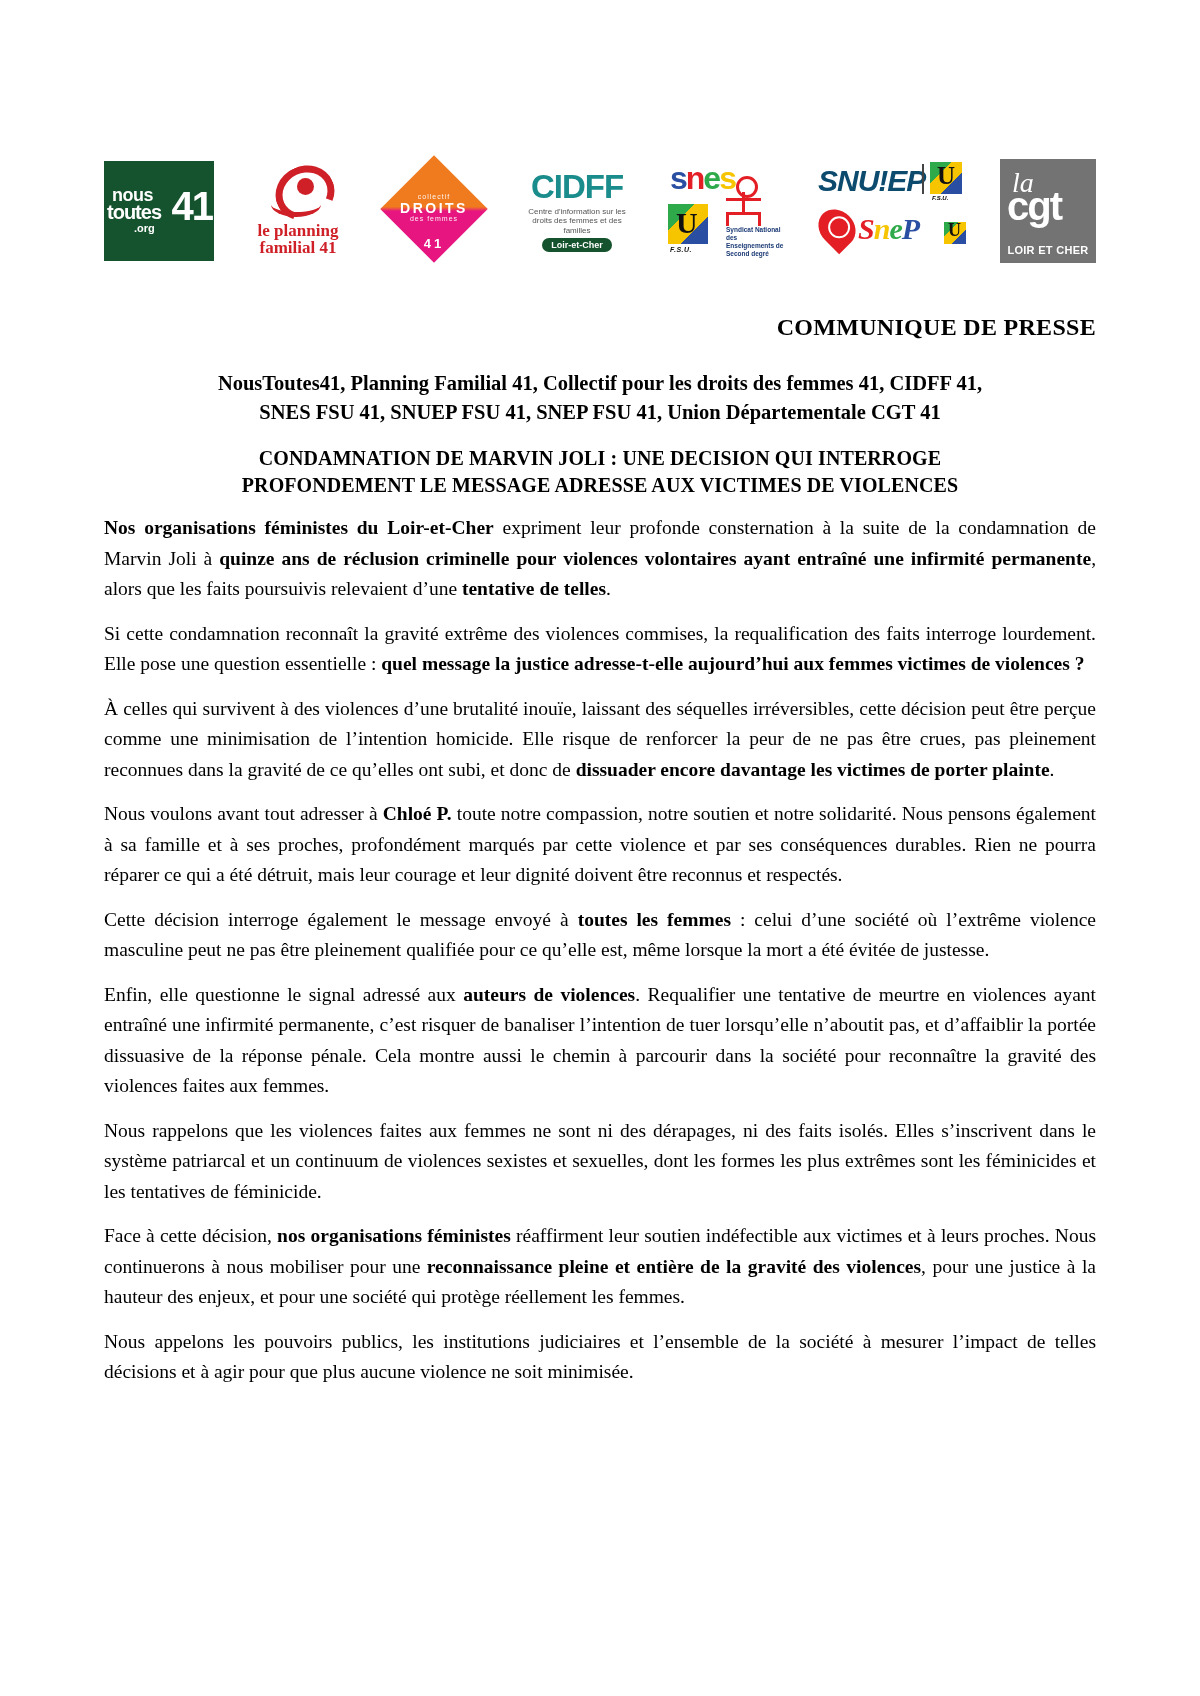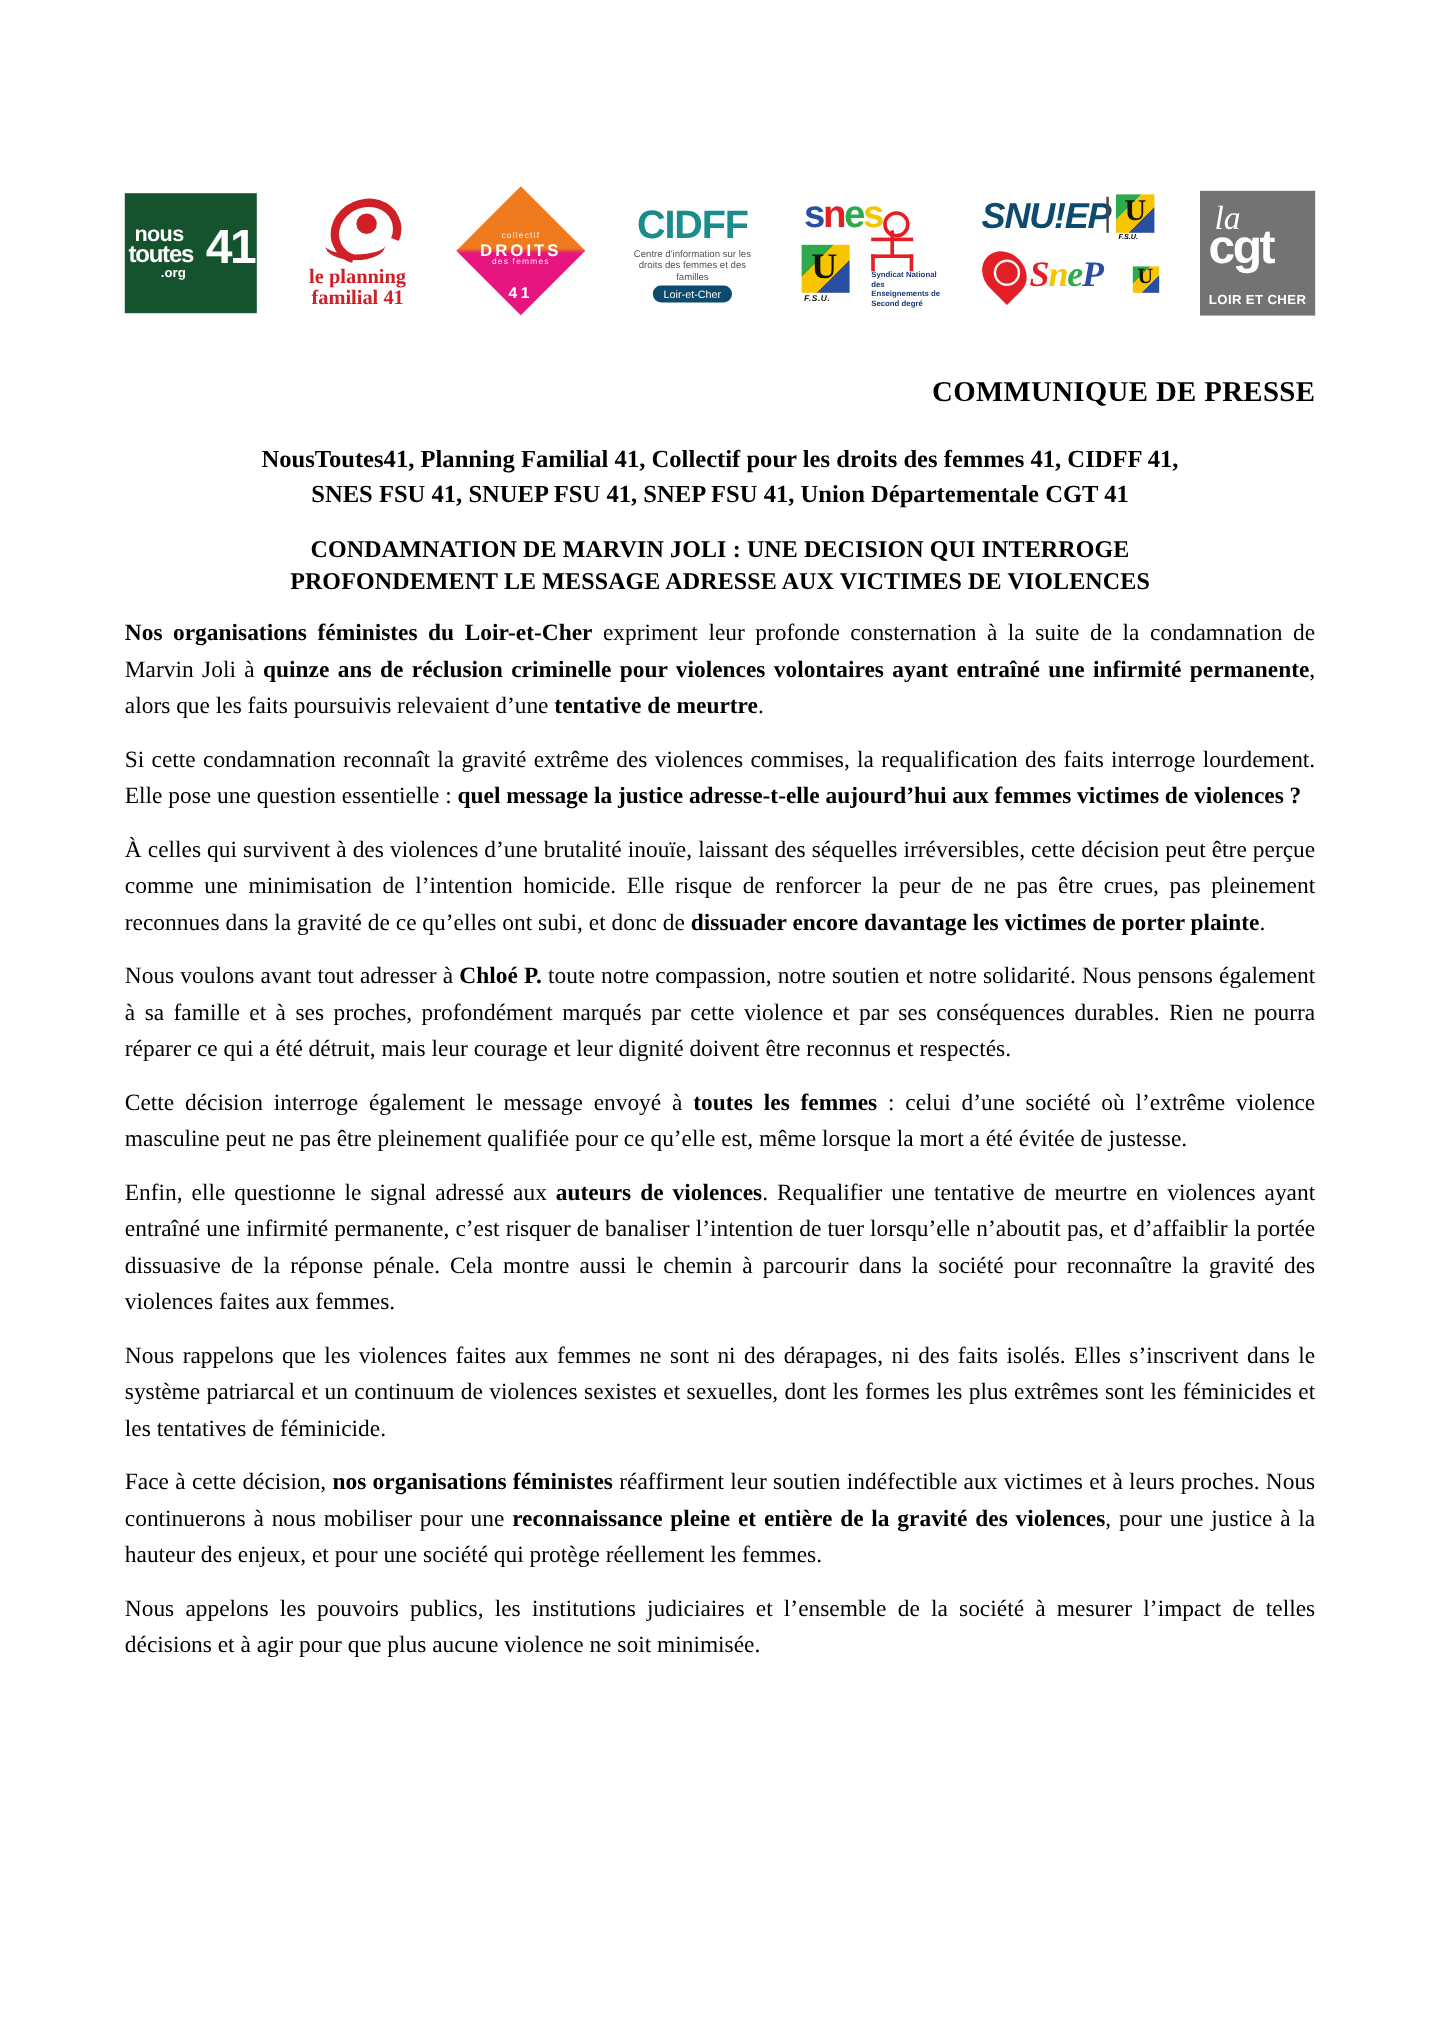--- a/index.html
+++ b/index.html
@@ -158,22 +158,22 @@
     font-size: 33px; font-weight: bold; color: #1b8c8c;
     letter-spacing: -1px; line-height: 33px;
     position: relative;
   }
   .ci-sub {
     font-size: 8px; color: #555; line-height: 9.5px; margin-top: 4px;
     text-align: center;
   }
   .ci-badge {
     margin-top: 3px;
-    background: #0c4a6e; color: #fff;
-    font-size: 9px; font-weight: normal;
+    background: #14532d; color: #fff;
+    font-size: 9px; font-weight: bold;
     border-radius: 9px; padding: 2px 9px;
   }
 
   
   .logo-snes {
     width: 118px; height: 110px;
     position: relative;
     font-family: "Liberation Sans", sans-serif;
   }
   .snes-word {
@@ -417,21 +417,21 @@
     <div>SNES FSU 41, SNUEP FSU 41, SNEP FSU 41, Union Départementale CGT 41</div>
   </div>
 
 
   <div class="heading">
     <div>CONDAMNATION DE MARVIN JOLI : UNE DECISION QUI INTERROGE</div>
     <div>PROFONDEMENT LE MESSAGE ADRESSE AUX VICTIMES DE VIOLENCES</div>
   </div>
 
   <div id="body-text">
-      <p class="body first-body"><b>Nos organisations féministes du Loir-et-Cher</b><span> expriment leur profonde consternation à la suite de la condamnation de Marvin Joli à </span><b>quinze ans de réclusion criminelle pour violences volontaires ayant entraîné une infirmité permanente</b><span>, alors que les faits poursuivis relevaient d’une </span><b>tentative de meurtre</b><span>.</span></p>
+      <p class="body first-body"><b>Nos organisations féministes du Loir-et-Cher</b><span> expriment leur profonde consternation à la suite de la condamnation de Marvin Joli à </span><b>quinze ans de réclusion criminelle pour violences volontaires ayant entraîné une infirmité permanente</b><span>, alors que les faits poursuivis relevaient d’une </span><b>tentative de telles</b><span>.</span></p>
       <p class="body"><span>Si cette condamnation reconnaît la gravité extrême des violences commises, la requalification des faits interroge lourdement. Elle pose une question essentielle : </span><b>quel message la justice adresse-t-elle aujourd’hui aux femmes victimes de violences ?</b></p>
       <p class="body"><span>À celles qui survivent à des violences d’une brutalité inouïe, laissant des séquelles irréversibles, cette décision peut être perçue comme une minimisation de l’intention homicide. Elle risque de renforcer la peur de ne pas être crues, pas pleinement reconnues dans la gravité de ce qu’elles ont subi, et donc de </span><b>dissuader encore davantage les victimes de porter plainte</b><span>.</span></p>
       <p class="body"><span>Nous voulons avant tout adresser à </span><b>Chloé P.</b><span> toute notre compassion, notre soutien et notre solidarité. Nous pensons également à sa famille et à ses proches, profondément marqués par cette violence et par ses conséquences durables. Rien ne pourra réparer ce qui a été détruit, mais leur courage et leur dignité doivent être reconnus et respectés.</span></p>
       <p class="body"><span>Cette décision interroge également le message envoyé à </span><b>toutes les femmes</b><span> : celui d’une société où l’extrême violence masculine peut ne pas être pleinement qualifiée pour ce qu’elle est, même lorsque la mort a été évitée de justesse.</span></p>
       <p class="body"><span>Enfin, elle questionne le signal adressé aux </span><b>auteurs de violences</b><span>. Requalifier une tentative de meurtre en violences ayant entraîné une infirmité permanente, c’est risquer de banaliser l’intention de tuer lorsqu’elle n’aboutit pas, et d’affaiblir la portée dissuasive de la réponse pénale. Cela montre aussi le chemin à parcourir dans la société pour reconnaître la gravité des violences faites aux femmes.</span></p>
       <p class="body"><span>Nous rappelons que les violences faites aux femmes ne sont ni des dérapages, ni des faits isolés. Elles s’inscrivent dans le système patriarcal et un continuum de violences sexistes et sexuelles, dont les formes les plus extrêmes sont les féminicides et les tentatives de féminicide.</span></p>
       <p class="body"><span>Face à cette décision, </span><b>nos organisations féministes</b><span> réaffirment leur soutien indéfectible aux victimes et à leurs proches. Nous continuerons à nous mobiliser pour une </span><b>reconnaissance pleine et entière de la gravité des violences</b><span>, pour une justice à la hauteur des enjeux, et pour une société qui protège réellement les femmes.</span></p>
       <p class="body"><span>Nous appelons les pouvoirs publics, les institutions judiciaires et l’ensemble de la société à mesurer l’impact de telles décisions et à agir pour que plus aucune violence ne soit minimisée.</span></p>
     </div>
 

